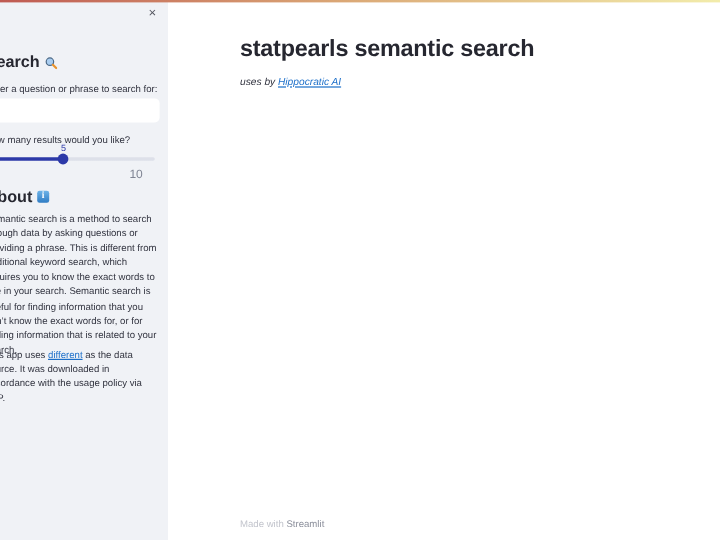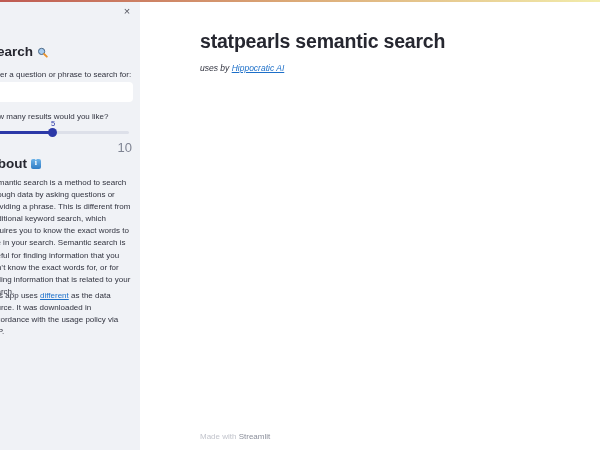--- a/index.html
+++ b/index.html
@@ -45,21 +45,21 @@
   }
   .slider-track{
     position:absolute;top:14px;left:0;width:141px;height:3px;border-radius:2px;
     background:linear-gradient(90deg,var(--accent,#2c39a8) 0,var(--accent,#2c39a8) 65px,#dde0e9 65px,#dde0e9 100%);
     cursor:pointer;
   }
   .slider-thumb{
     position:absolute;top:11px;left:60px;width:9px;height:9px;border-radius:50%;
     background:var(--accent,#2c39a8);cursor:grab;
   }
-  .slider-max{position:absolute;top:23px;right:1px;font-size:13px;color:#7f8493;text-align:right;}
+  .slider-max{position:absolute;top:23px;right:14px;font-size:10px;color:#7f8493;text-align:right;}
 
   
   .side-p{position:absolute;left:0;width:145px;font-size:8px;line-height:12.1px;color:#31333f;margin:0;}
   #p-about{top:177px;}
   #p-source{top:290px;}
   a,.lnk{color:var(--link,#1c6fc9);text-decoration:underline;cursor:pointer;}
 
   
   .icon-search{display:inline-block;width:11px;height:11px;}
   .icon-info{

